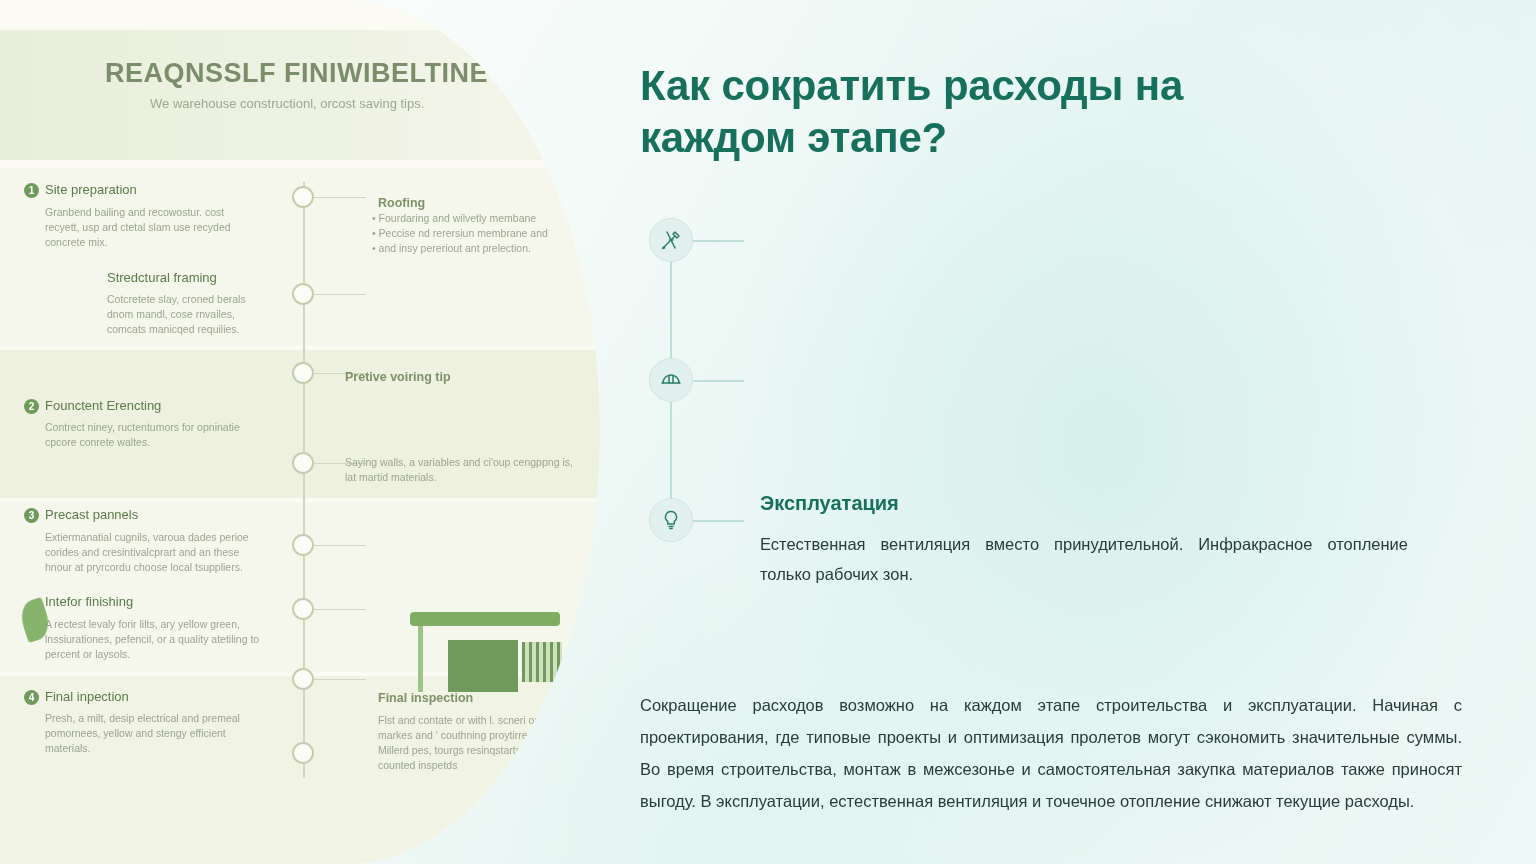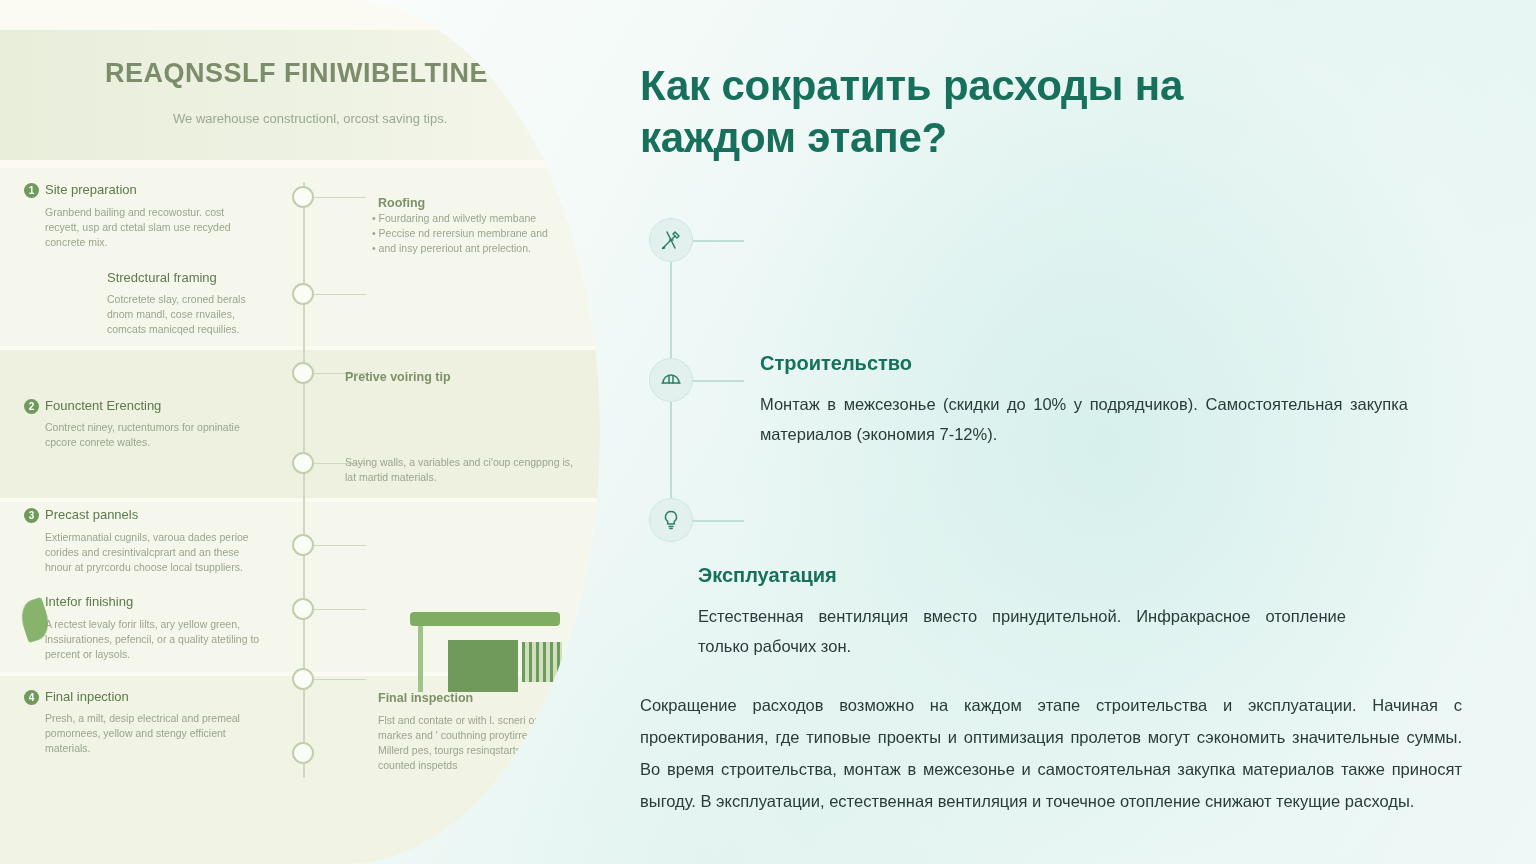--- a/index.html
+++ b/index.html
@@ -72,25 +72,24 @@
     top: 58px;
     font-size: 27px;
     font-weight: bold;
     letter-spacing: 0.5px;
     color: #7c8d6b;
     filter: blur(0.6px);
   }
   .img-subtitle {
     position: absolute;
     left: 150px;
-    top: 111px;
+    top: 96px;
     font-size: 13px;
     color: #9aa891;
     filter: blur(0.7px);
-    margin-left: 23px;
   }
   .band {
     position: absolute;
     left: 0;
     width: 600px;
     background: #f2f4e6;
   }
   .band.b1 { top: 168px; height: 178px; background: #f6f7ec; }
   .band.b2 { top: 350px; height: 148px; background: #eef1e0; }
   .band.b3 { top: 502px; height: 170px; background: #f6f7ec; }
@@ -218,21 +217,21 @@
     top: 208px;
     left: 0;
     width: 830px;
   }
   .step {
     position: relative;
     display: flex;
     align-items: flex-start;
     min-height: 140px;
   }
-  .step:last-child { min-height: 120px; flex-direction: column; }
+  .step:last-child { min-height: 120px; }
   .icon-col {
     position: relative;
     width: 62px;
     flex: 0 0 62px;
     display: flex;
     justify-content: center;
     padding-top: 10px;
   }
   .icon-badge {
     position: relative;
@@ -408,24 +407,20 @@
           <div class="hconnector"></div>
           <div class="icon-badge">
             <svg width="24" height="24" viewBox="0 0 24 24" fill="none" stroke="#2a7f68" stroke-width="1.5" stroke-linecap="round" stroke-linejoin="round">
               <path d="M4 15 a8 8 0 0 1 16 0"></path>
               <path d="M3 15 h18"></path>
               <path d="M10 7.5 v7.5"></path>
               <path d="M14 7.5 v7.5"></path>
             </svg>
           </div>
         </div>
-        <div class="step-body">
-          <div class="step-title">Строительство</div>
-          <p class="step-text">Монтаж в межсезонье (скидки до 10% у подрядчиков). Самостоятельная закупка материалов (экономия 7-12%).</p>
-        </div>
       </div>
 
       <div class="step">
         <div class="icon-col">
 
           <div class="hconnector"></div>
           <div class="icon-badge">
             <svg width="24" height="24" viewBox="0 0 24 24" fill="none" stroke="#2a7f68" stroke-width="1.5" stroke-linecap="round" stroke-linejoin="round">
               <path d="M12 3.5 a5.5 5.5 0 0 1 3.3 9.9 V16 h-6.6 v-2.6 A5.5 5.5 0 0 1 12 3.5z"></path>
               <path d="M10 18.5 h4"></path>

